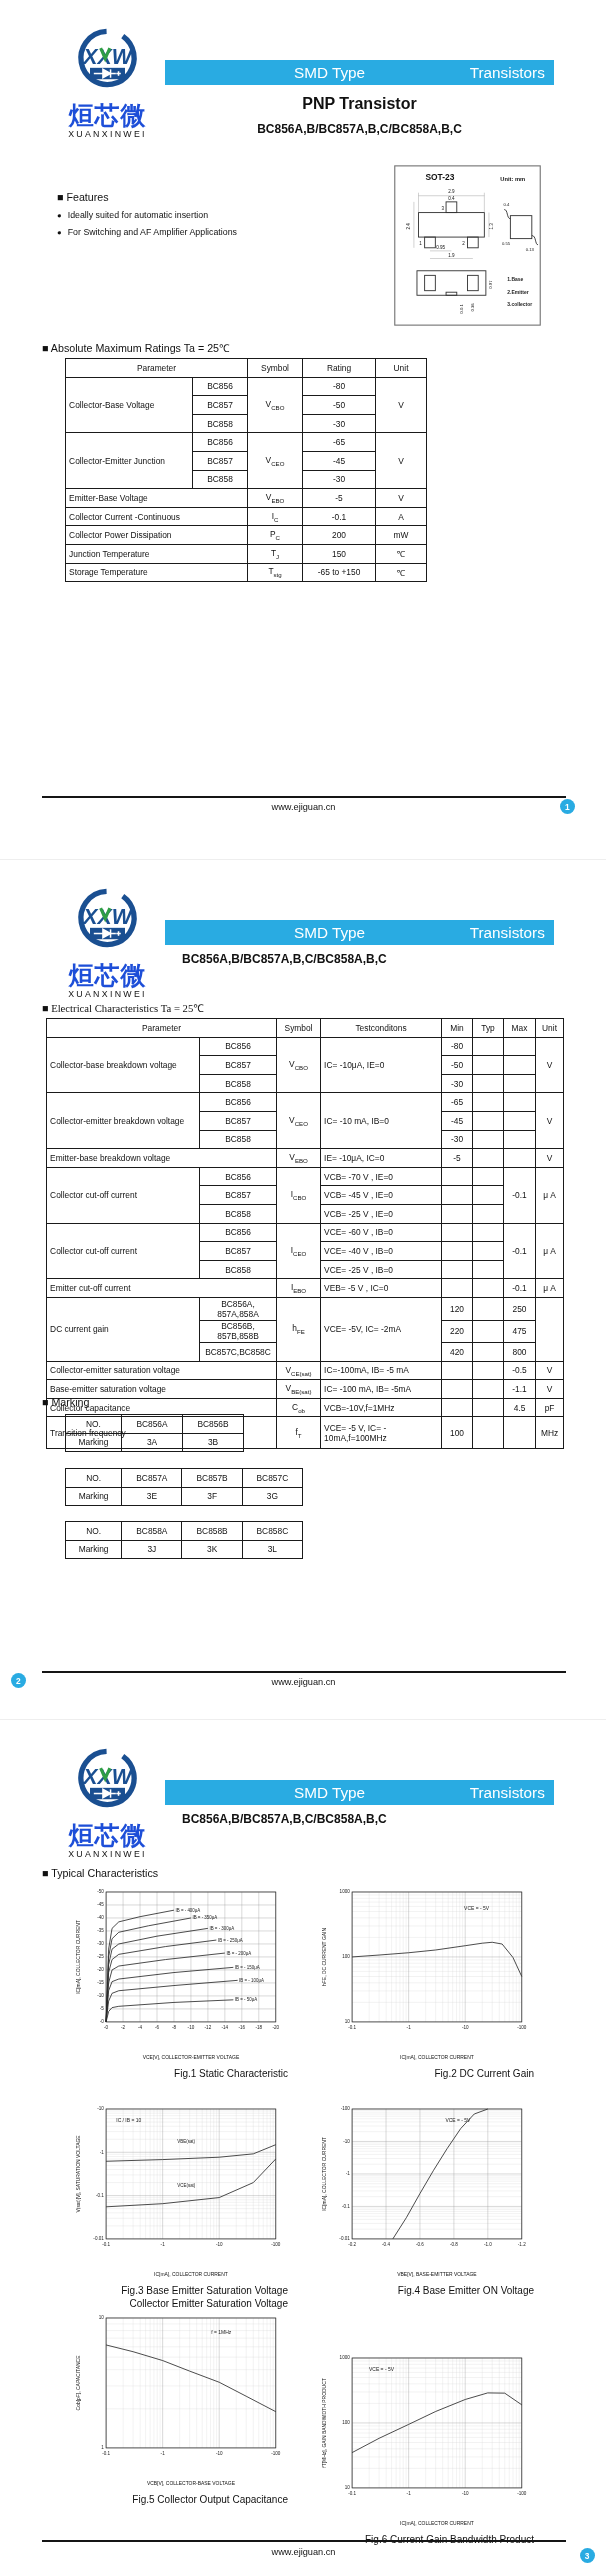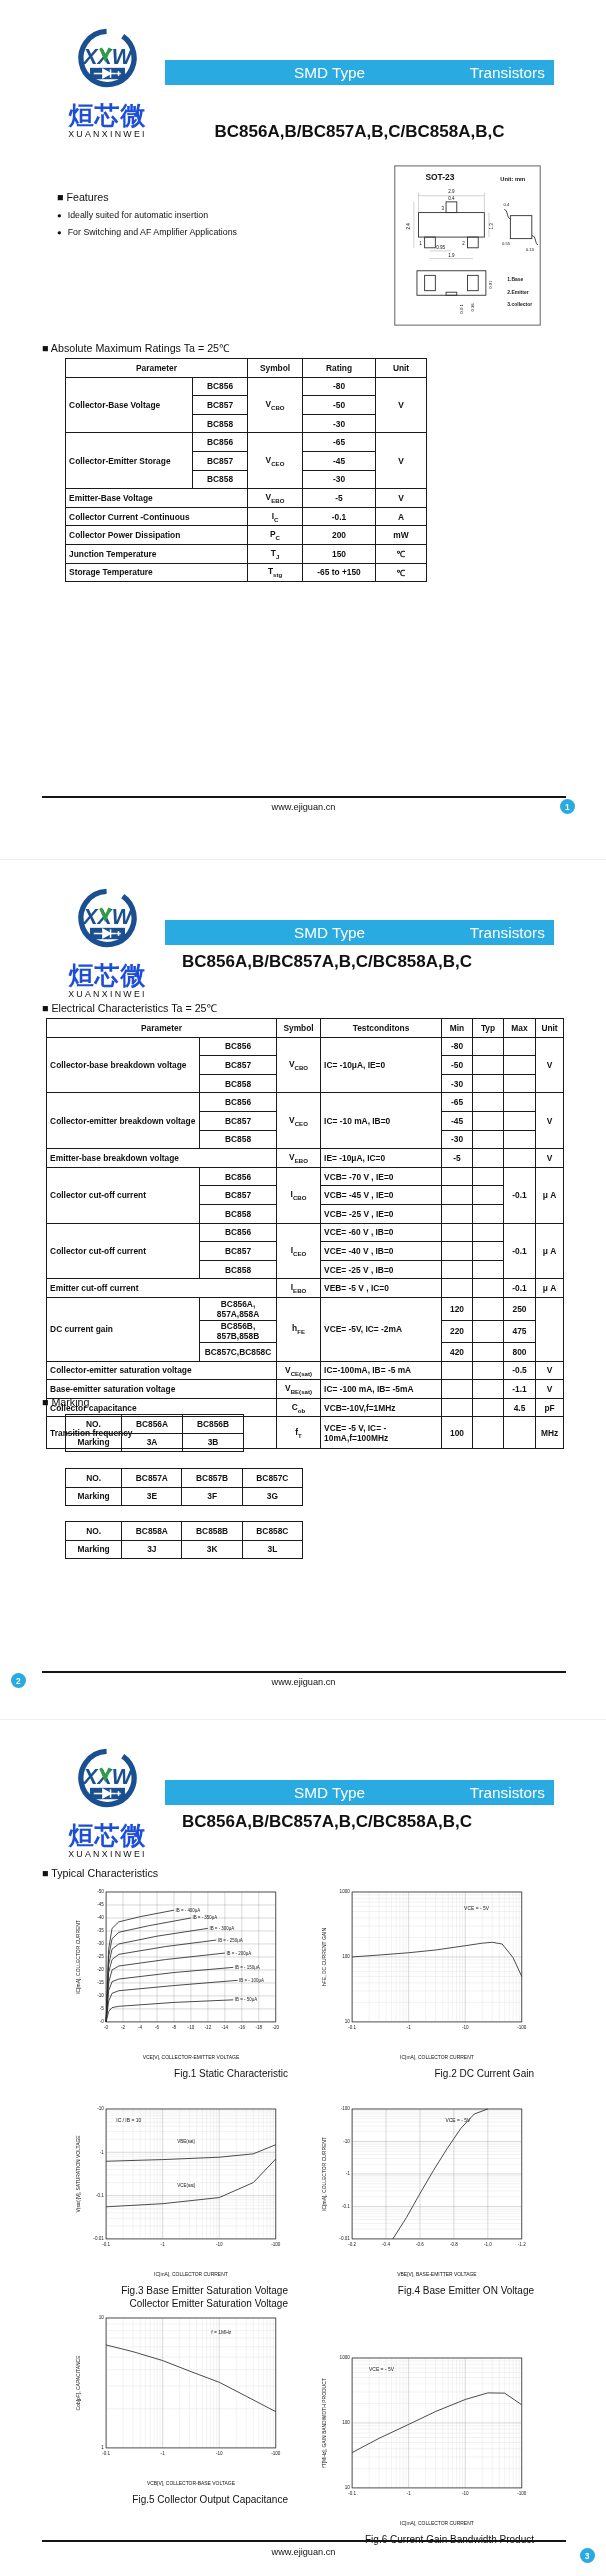--- a/index.html
+++ b/index.html
@@ -9,28 +9,28 @@
   .abs{position:absolute;}
   
   .logo{left:63px;top:26px;width:89px;text-align:center;}
   .cn{font-size:25px;font-weight:bold;letter-spacing:0.8px;color:#1d4ed8;line-height:1.05;}
   .en{font-size:8.8px;letter-spacing:2.3px;margin-top:0.8px;color:#111;}
   .bar{left:165px;top:60px;width:389px;height:25px;background:#29abe2;color:#fff;
        display:flex;align-items:center;justify-content:space-between;font-size:15.3px;gap:20px;}
   .bar .bl{margin-left:129px;}
   .bar .br{margin-right:9.2px;}
   .pnp{left:165px;top:95px;width:389px;text-align:center;font-size:16px;font-weight:bold;}
-  .pnums{font-size:17px;font-weight:bold;white-space:nowrap;}
+  .pnums{font-size:12px;font-weight:bold;white-space:nowrap;}
   .pn-center{left:165px;top:122px;width:389px;text-align:center;}
   .pn-left{left:182px;top:92px;}
   .sechead{font-size:10.7px;white-space:nowrap;}
   .feat-item{font-size:8.8px;margin-top:6.9px;}
   .feat-item .bl{margin-right:6.1px;font-size:7.7px;}
   
-  table{border-collapse:collapse;font-size:8.4px;border:1.5px solid #1a1a1a;table-layout:fixed;font-weight:bold;}
+  table{border-collapse:collapse;font-size:8.4px;border:1.5px solid #1a1a1a;table-layout:fixed;}
   td{border:0.8px solid #1a1a1a;text-align:center;padding:0.8px 3.1px;height:16px;overflow:hidden;}
   td.pl{text-align:left;}
   sub{font-size:6.1px;}
   .pre{white-space:pre-line;}
   
   .fig{position:absolute;width:222px;text-align:right;}
   .fig-cap{font-size:10px;margin-top:3.1px;line-height:1.25;}
   
   .rule{position:absolute;left:42px;width:524px;height:2.3px;background:#151515;}
   .url{position:absolute;left:0;width:100%;text-align:center;font-size:9.2px;}
@@ -56,20 +56,21 @@
         <line x1="61.5" y1="62.5" x2="67.5" y2="62.5"></line>
       </g>
     </svg>
     <div class="cn">烜芯微</div>
     <div class="en">XUANXINWEI</div>
   </div>
   <div class="abs bar">
     <span class="bl">SMD Type</span>
     <span class="br">Transistors</span>
   </div>
+  <div class="abs pnp">PNP Transistor</div>
   <div class="abs pnums pn-center">BC856A,B/BC857A,B,C/BC858A,B,C</div>
 
   <div class="abs" style="left:394px;top:165px;">
     <svg width="147" height="161" viewBox="0 0 192 210">
       <rect x="1" y="1" width="190" height="208" fill="#fff" stroke="#777" stroke-width="1.5"></rect>
       <text x="60" y="20" text-anchor="middle" font-size="11" font-weight="bold" fill="#111">SOT-23</text>
       <text x="155" y="21" text-anchor="middle" font-size="7.5" font-weight="bold" fill="#111">Unit: mm</text>
       <g fill="none" stroke="#333" stroke-width="1.2">
         <rect x="32" y="62" width="86" height="32"></rect>
         <rect x="68" y="48" width="14" height="14"></rect>
@@ -160,21 +161,21 @@
     </tr>
     <tr>
       <td>BC857</td>
       <td>-50</td>
     </tr>
     <tr>
       <td>BC858</td>
       <td>-30</td>
     </tr>
     <tr>
-      <td class="pl" rowspan="3">Collector-Emitter Storage</td>
+      <td class="pl" rowspan="3">Collector-Emitter Junction</td>
       <td>BC856</td>
       <td rowspan="3"><span>V</span><sub>CEO</sub></td>
       <td>-65</td>
       <td rowspan="3">V</td>
     </tr>
     <tr>
       <td>BC857</td>
       <td>-45</td>
     </tr>
     <tr>
@@ -237,21 +238,21 @@
     </svg>
     <div class="cn">烜芯微</div>
     <div class="en">XUANXINWEI</div>
   </div>
   <div class="abs bar">
     <span class="bl">SMD Type</span>
     <span class="br">Transistors</span>
   </div>
   <div class="abs pnums pn-left">BC856A,B/BC857A,B,C/BC858A,B,C</div>
 
-  <div class="abs sechead" style="left:42px;top:141px;">■ Electrical Characteristics Ta = 25℃</div>
+  <div class="abs sechead" style="left:42px;top:141px;font-family:Liberation Serif, serif;">■ Electrical Characteristics Ta = 25℃</div>
   <table class="abs" style="left:46px;top:158px;width:517px;">
     <colgroup>
         <col style="width:153px">
         <col style="width:77px">
         <col style="width:44px">
         <col style="width:121px">
         <col style="width:31px">
         <col style="width:31px">
         <col style="width:32px">
         <col style="width:28px">

